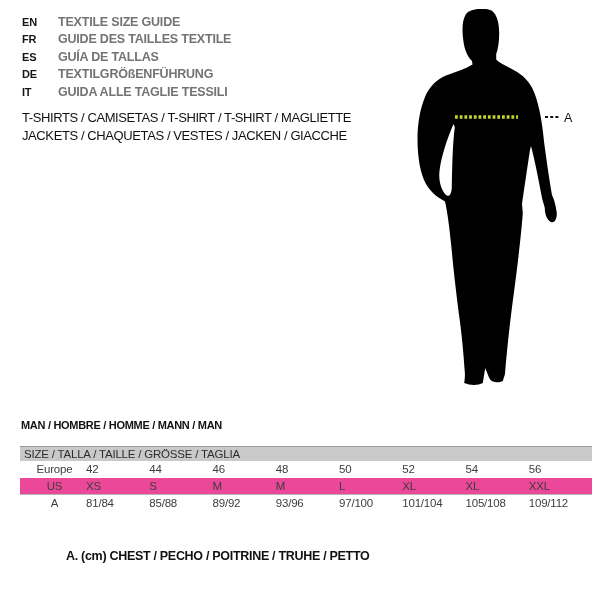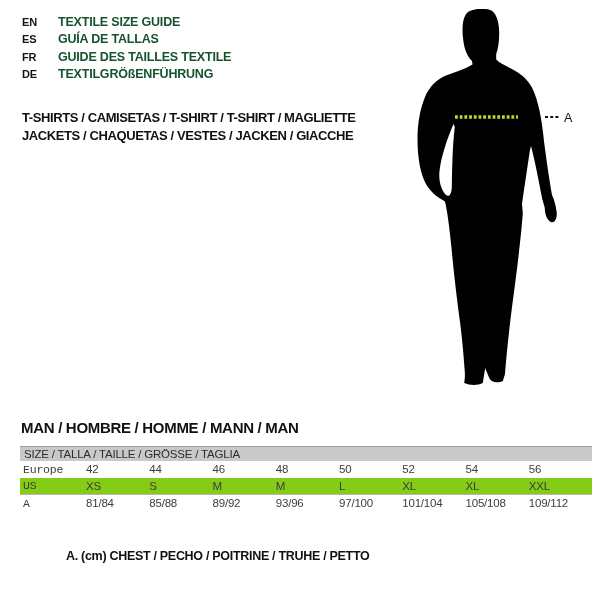--- a/index.html
+++ b/index.html
@@ -3,63 +3,67 @@
 <meta charset="utf-8">
 <style>
   * { margin:0; padding:0; box-sizing:border-box; }
   html,body { width:600px; height:600px; background:#ffffff; overflow:hidden; }
   body { position:relative; font-family:"Liberation Sans", sans-serif; }
 
   
   .lang-block { position:absolute; left:22px; top:13px; }
   .lang-row { display:flex; height:17.5px; align-items:center; }
   .lang-code { width:36px; font-size:11px; font-weight:bold; color:#161616; letter-spacing:-0.2px; }
-  .lang-label { font-size:12.5px; font-weight:bold; color:#14532d; letter-spacing:-0.2px; white-space:nowrap; }
+  .lang-label { font-size:12.5px; font-weight:bold; color:#737373; letter-spacing:-0.2px; white-space:nowrap; }
 
   
   .category-block { position:absolute; left:22px; top:109px; }
-  .category-line { font-size:13px; font-weight:bold; color:#111111; line-height:17.5px; letter-spacing:-0.4px; white-space:nowrap; }
+  .category-line { font-size:13px; font-weight:normal; color:#111111; line-height:17.5px; letter-spacing:-0.4px; white-space:nowrap; }
 
   
   .figure-svg { position:absolute; left:410px; top:0px; }
   .figure-svg text { font-family:"Liberation Sans", sans-serif; }
 
   
-  .gender-header { position:absolute; left:21px; top:419px; font-size:15px; font-weight:bold; color:#111111; letter-spacing:-0.3px; white-space:nowrap; }
+  .gender-header { position:absolute; left:21px; top:419px; font-size:11px; font-weight:bold; color:#111111; letter-spacing:-0.3px; white-space:nowrap; }
 
   
   .size-table { position:absolute; left:20px; top:446px; width:572px; border-collapse:collapse; table-layout:fixed; border-top:1px solid #9c9c9c; }
   .size-table th { background:#c9c9c9; text-align:left; font-weight:normal; font-size:11.5px; color:#2d2d2d; height:14px; padding:0 16px 0 4px; letter-spacing:-0.2px; white-space:nowrap; }
   .size-table td { font-size:11.5px; color:#3d3d3d; text-align:left; height:17px; padding:0; letter-spacing:-0.2px; white-space:nowrap; }
-  .size-table td.row-label { text-align:left; padding-left:3px;font-family:Liberation Mono, monospace; }
-  .size-table tr.alt { background:#84cc16; }
+  .size-table td.row-label { text-align:center; padding-left:3px; }
+  .size-table tr.alt { background:#ec4899; }
   .size-table tr.row-a td { border-top:1px solid #b7b7b7; }
 
   
   .footnote { position:absolute; left:22px; top:549px; font-size:12.5px; font-weight:bold; color:#111111; letter-spacing:-0.3px; white-space:nowrap;margin-left:44px; }
 </style>
 </head>
 <body>
 
 <div class="lang-block">
   <div class="lang-row">
     <span class="lang-code">EN</span>
     <span class="lang-label">TEXTILE SIZE GUIDE</span>
   </div>
   <div class="lang-row">
+    <span class="lang-code">FR</span>
+    <span class="lang-label">GUIDE DES TAILLES TEXTILE</span>
+  </div>
+  <div class="lang-row">
     <span class="lang-code">ES</span>
     <span class="lang-label">GUÍA DE TALLAS</span>
   </div>
   <div class="lang-row">
-    <span class="lang-code">FR</span>
-    <span class="lang-label">GUIDE DES TAILLES TEXTILE</span>
+    <span class="lang-code">DE</span>
+    <span class="lang-label">TEXTILGRÖßENFÜHRUNG</span>
   </div>
   <div class="lang-row">
-    <span class="lang-code">DE</span>
-    <span class="lang-label">TEXTILGRÖßENFÜHRUNG</span>
+    <span class="lang-code">IT</span>
+    <span class="lang-label">GUIDA ALLE TAGLIE TESSILI</span>
   </div>
 </div>
 
 <div class="category-block">
   <div class="category-line">T-SHIRTS / CAMISETAS / T-SHIRT / T-SHIRT / MAGLIETTE</div>
   <div class="category-line">JACKETS / CHAQUETAS / VESTES / JACKEN / GIACCHE</div>
 </div>
 
 <svg class="figure-svg" width="190" height="400" viewBox="0 0 190 400">
   <path fill-rule="evenodd" d="M 70,9

